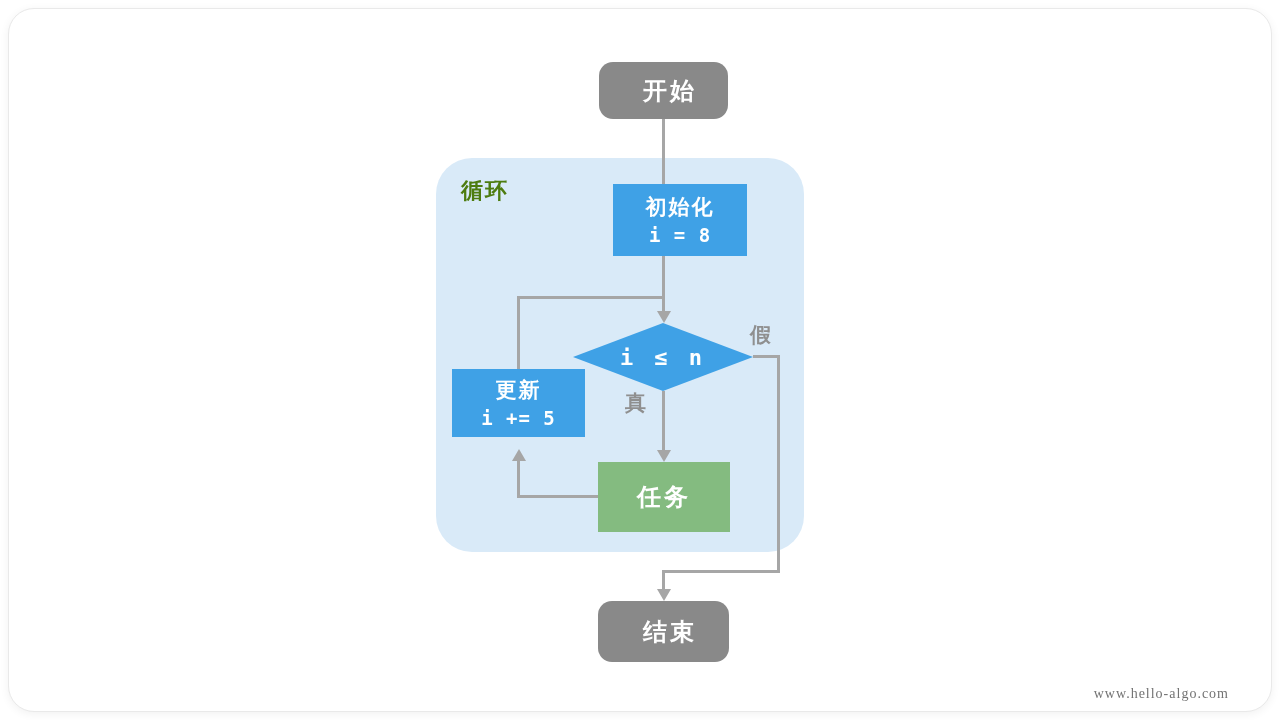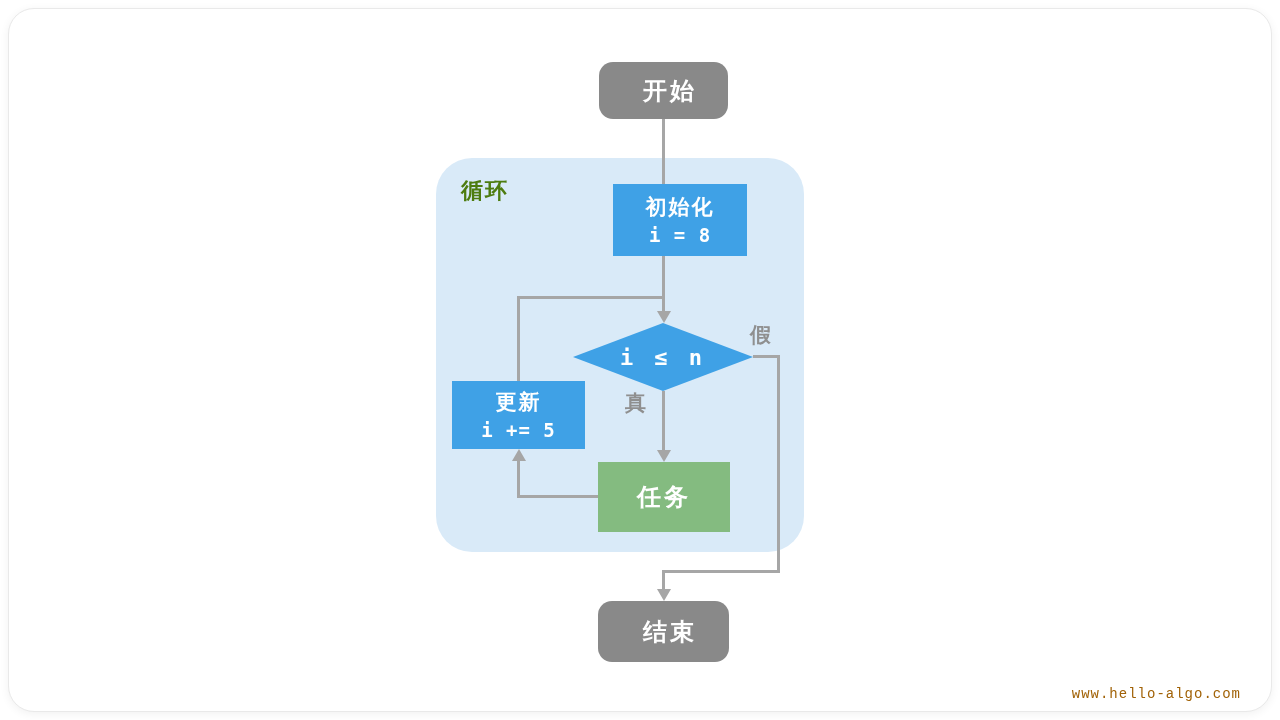--- a/index.html
+++ b/index.html
@@ -43,21 +43,21 @@
     color: #ffffff;
     font-weight: bold;
     text-align: center;
   }
   .node-gray { background: #898989; border-radius: 14px; padding-left: 13px; }
   .node-blue { background: #3fa1e6; }
   .node-green { background: #84bb80; }
   .node-start { left: 590px; top: 53px;  width: 129px; height: 57px; font-size: 24px; letter-spacing: 3px; }
   .node-end   { left: 589px; top: 592px; width: 131px; height: 61px; font-size: 24px; letter-spacing: 3px; }
   .node-init  { left: 588px; top: 175px; width: 134px; height: 72px; margin-left: 16px; }
-  .node-update{ left: 443px; top: 372px; width: 133px; height: 68px; }
+  .node-update{ left: 443px; top: 360px; width: 133px; height: 68px; }
   .node-task  { left: 589px; top: 453px; width: 132px; height: 70px; font-size: 24px; letter-spacing: 3px; }
   .node-title { font-size: 21px; letter-spacing: 2px; line-height: 1.45; }
   .node-code  {
     font-family: "DejaVu Sans Mono", "Liberation Mono", monospace;
     font-size: 19px; font-weight: bold; letter-spacing: 1px; line-height: 1.3;
   }
   .diamond {
     position: absolute;
     left: 564px; top: 314px;
     width: 180px; height: 68px;
@@ -75,23 +75,23 @@
     font-weight: bold;
   }
   .label-false { left: 741px; top: 312px; }
   .label-true  { left: 616px; top: 380px; }
   .line { position: absolute; background: #a6a6a6; }
   .ah { position: absolute; width: 0; height: 0; }
   .ah-down { border-left: 7px solid transparent; border-right: 7px solid transparent; border-top: 12px solid #a6a6a6; }
   .ah-up   { border-left: 7px solid transparent; border-right: 7px solid transparent; border-bottom: 12px solid #a6a6a6; }
   .watermark {
     position: absolute;
-    right: 30px; top: 677px;
-    color: #a16207;
-    font-family: Liberation Mono, monospace;
+    right: 42px; top: 677px;
+    color: #737373;
+    font-family: Liberation Serif, serif;
     font-size: 14px;
     letter-spacing: 1px;
   }
 </style>
 </head>
 <body>
 
 <div class="card">
 
   <div class="loop-container"></div>

